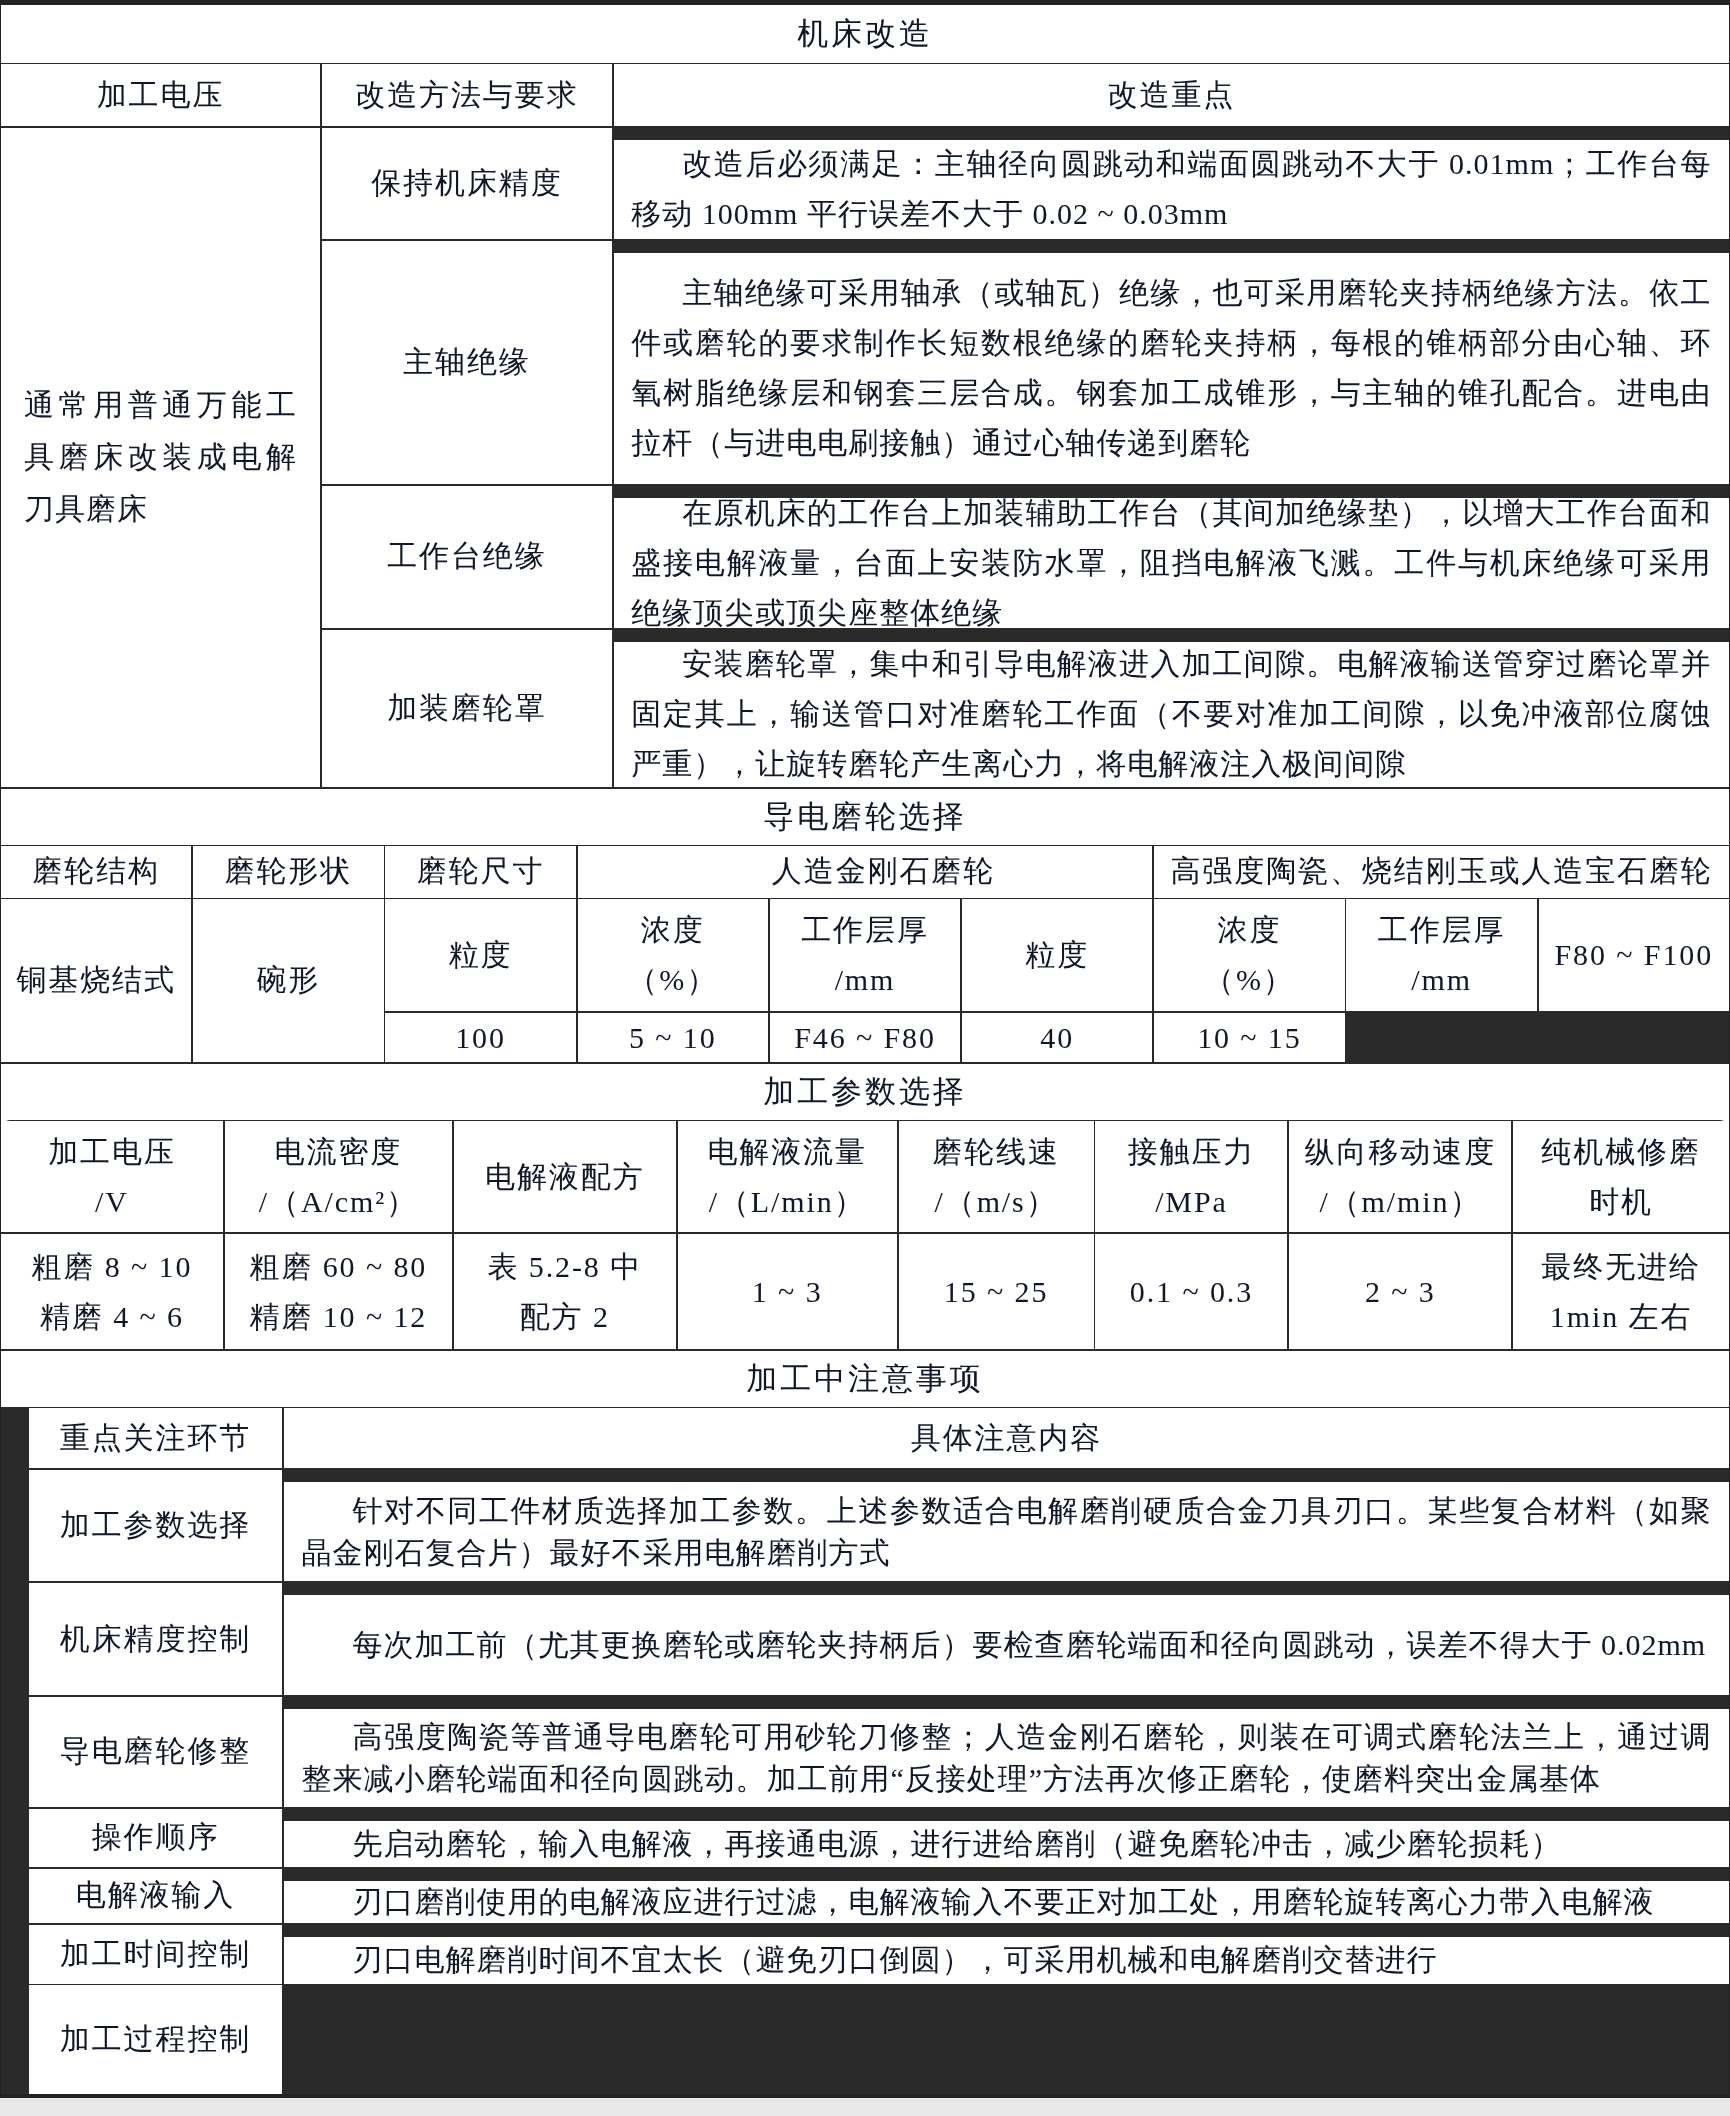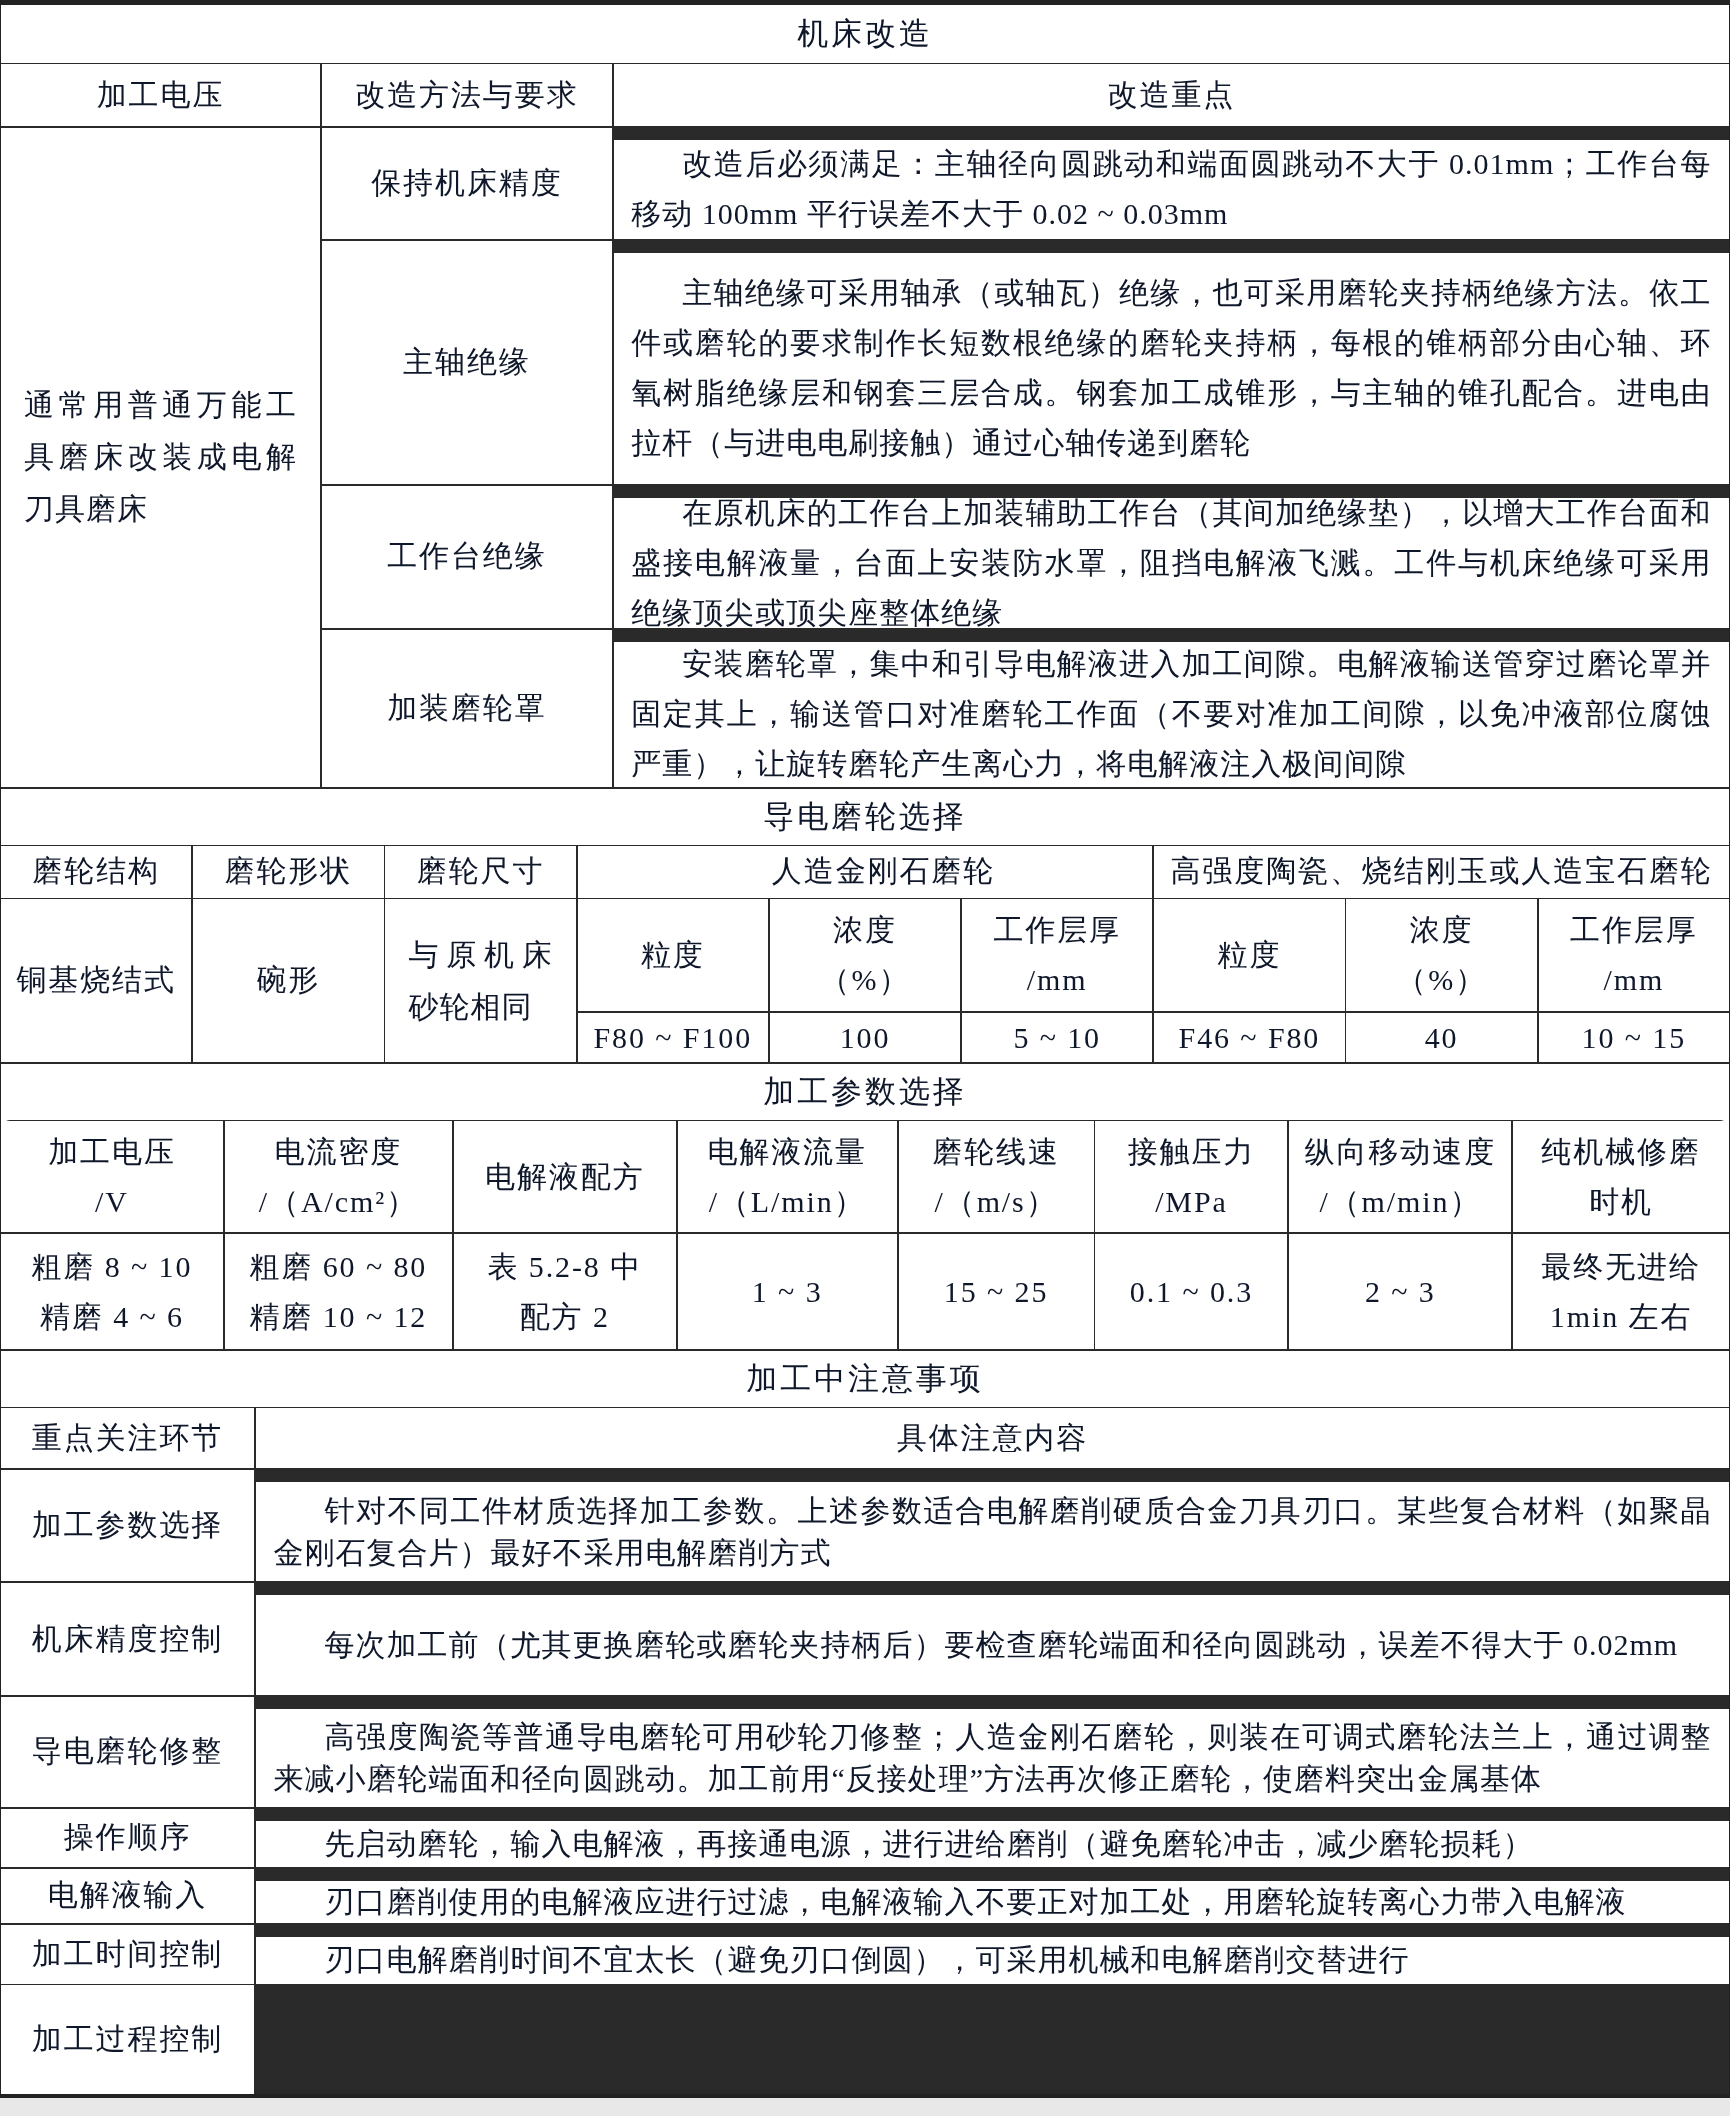--- a/index.html
+++ b/index.html
@@ -53,21 +53,21 @@
   .g1 { grid-template-columns: 319px 290px 1fr; grid-template-rows: 62px 111px 243px 142px 157px; }
   .g1-obj { grid-column: 1; grid-row: 2 / 6; }
   
   .g2 { grid-template-columns: repeat(9, 1fr); grid-template-rows: 52px 112px 49px; }
   .sp3a { grid-column: 4 / 7; padding-left: 37px; }
   .sp3b { grid-column: 7 / 10; }
   .rs2 { grid-row: 2 / 4; }
   
   .g3 { grid-template-columns: 222px 227px 222px 219px 195px 192px 222px 1fr; grid-template-rows: 111px 115px; border-radius: 9px; }
   
-  .g4 { grid-template-columns: 253px 1fr; grid-template-rows: 60px 111px 112px 110px 58px 54px 59px 109px; }
+  .g4 { grid-template-columns: 253px 1fr; grid-template-rows: 60px 111px 112px 110px 58px 54px 59px 109px; padding-left: 28px; }
   .g4 .para p { line-height: 42px; }
 </style>
 </head>
 <body>
 
 <div class="sheet">
 
   <div class="sec-title">机床改造</div>
 
   <div class="grid g1">
@@ -104,23 +104,20 @@
 
   <div class="grid g2">
     <div class="cell lab">磨轮结构</div>
     <div class="cell lab">磨轮形状</div>
     <div class="cell lab">磨轮尺寸</div>
     <div class="cell lab sp3a">人造金刚石磨轮</div>
     <div class="cell lab sp3b">高强度陶瓷、烧结刚玉或人造宝石磨轮</div>
 
     <div class="cell lab rs2">铜基烧结式</div>
     <div class="cell lab rs2">碗形</div>
-    <div class="cell jfy rs2">
-      <div>与原机床砂轮相同</div>
-    </div>
 
     <div class="cell lab v">粒度</div>
     <div class="cell lab v">浓度
 （%）</div>
     <div class="cell lab v">工作层厚
 /mm</div>
     <div class="cell lab v">粒度</div>
     <div class="cell lab v">浓度
 （%）</div>
     <div class="cell lab v">工作层厚

